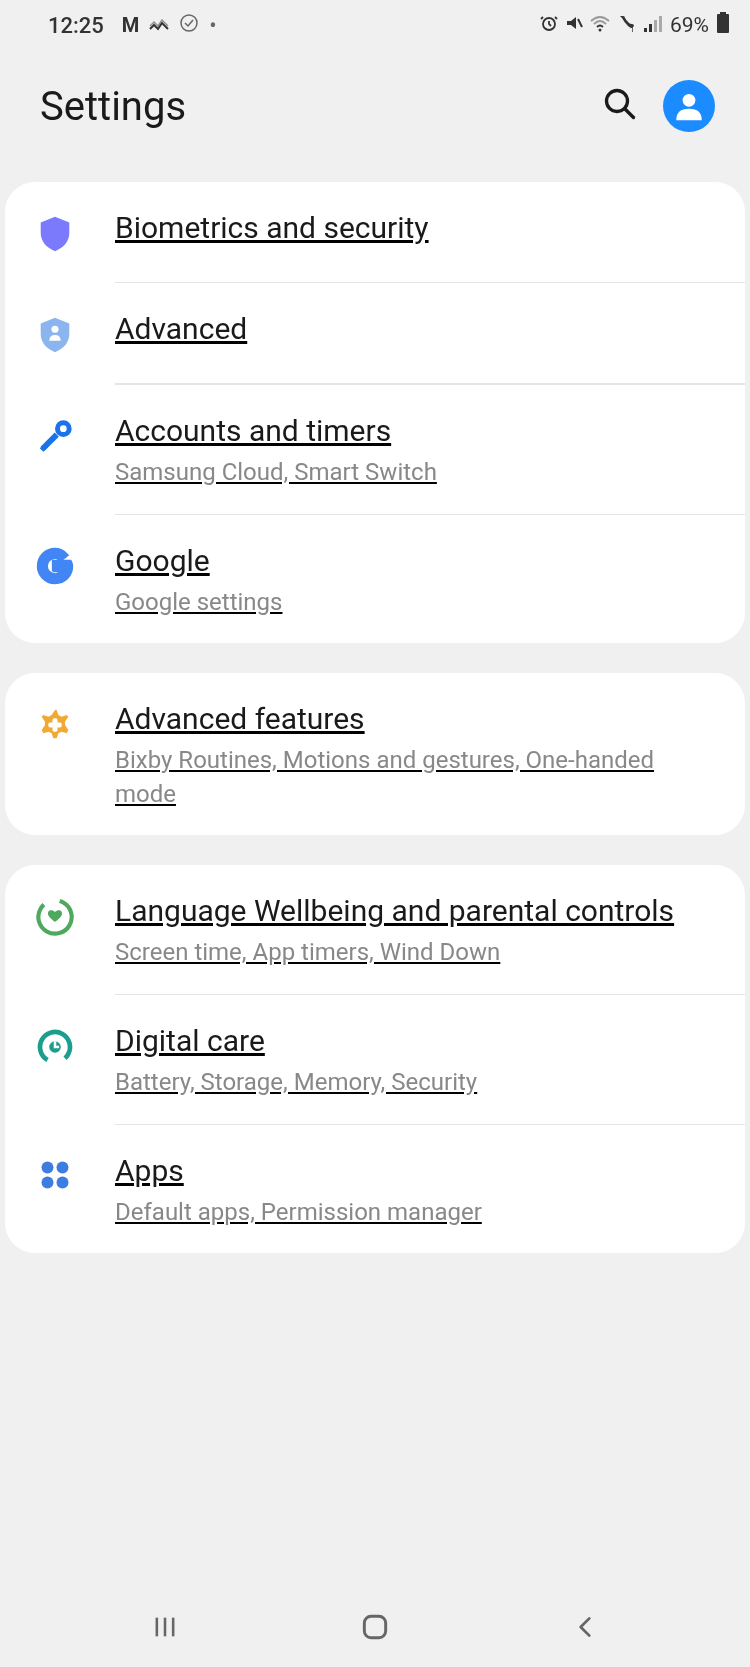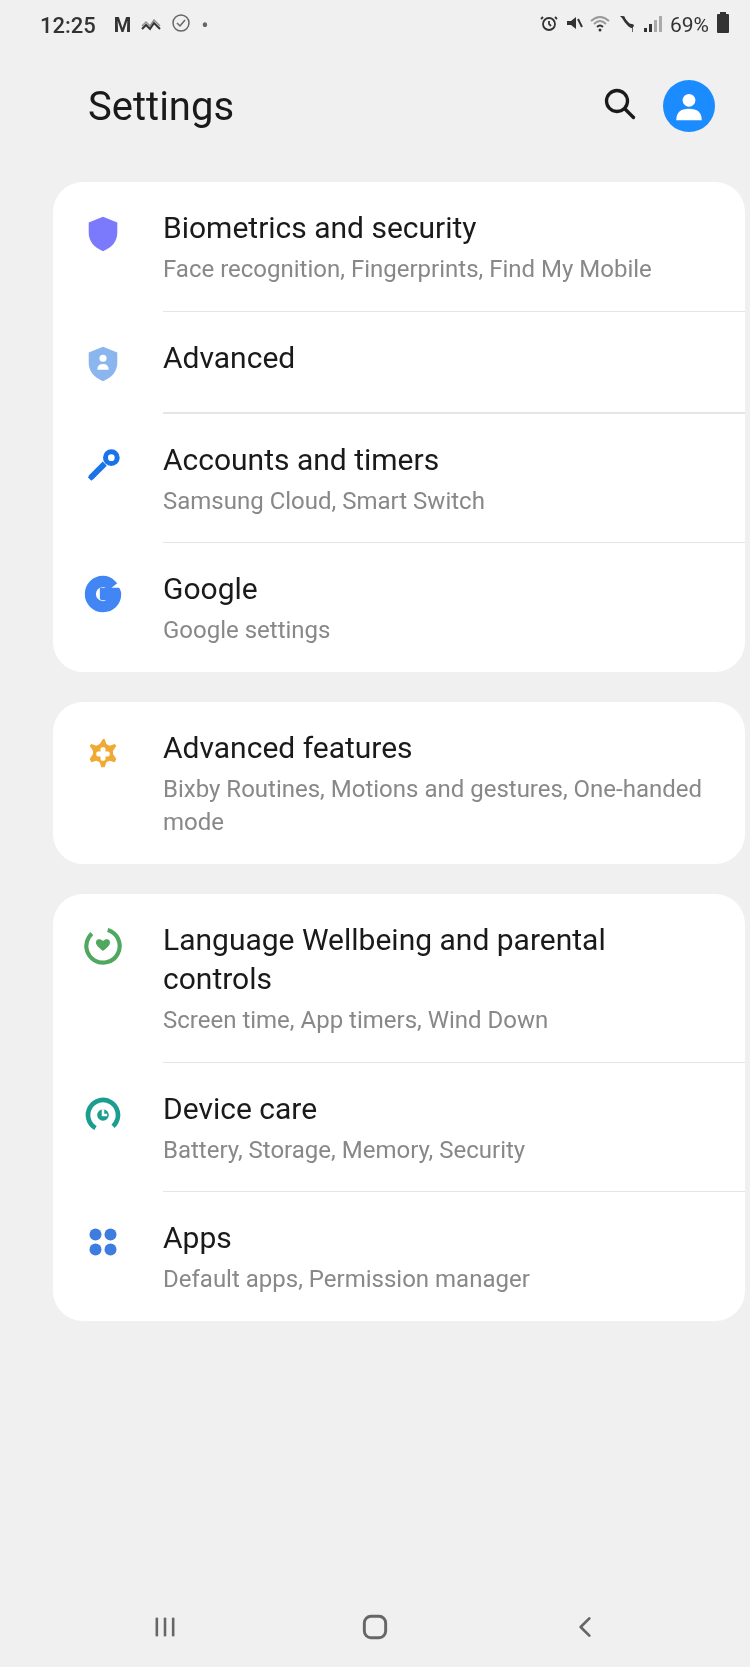--- a/index.html
+++ b/index.html
@@ -22,20 +22,21 @@
       justify-content: space-between;
       align-items: center;
       padding: 0 20px 0 40px;
       font-size: 22px;
       color: #333;
     }
     .status-left {
       display: flex;
       align-items: center;
       gap: 10px;
+      margin-left: 8px;
     }
     .status-right {
       display: flex;
       align-items: center;
       gap: 5px;
     }
     .status-time {
       font-weight: 500;
       margin-right: 8px;
     }
@@ -66,20 +67,21 @@
       background: #1a8cff;
       display: flex;
       align-items: center;
       justify-content: center;
     }
     .card {
       background: #ffffff;
       border-radius: 30px;
       margin: 0 5px 30px 5px;
       overflow: hidden;
+      text-decoration: underline;
     }
     .settings-item {
       display: flex;
       align-items: flex-start;
       padding: 24px 30px 24px 25px;
       min-height: 100px;
     }
     .item-icon {
       width: 50px;
       display: flex;
@@ -124,21 +126,20 @@
     .nav-btn {
       width: 40px;
       height: 40px;
       display: flex;
       align-items: center;
       justify-content: center;
     }
     .content-area {
       height: 1537px;
       overflow: hidden;
-      padding-left: 48px;
     }
   </style>
 </head>
 <body>
 
 <div class="status-bar">
   <div class="status-left">
     <span class="status-time">12:25</span>
     <span style="font-weight:bold;font-size:20px;">M</span>
     <span>
@@ -223,21 +224,20 @@
 
 <div class="card">
   <div class="settings-item">
     <div class="item-icon">
       <svg width="36" height="40" viewBox="0 0 24 28">
             <path d="M12 2 L22 6 L22 13 Q22 22 12 26 Q2 22 2 13 L2 6 Z" fill="#7b7afc"></path>
           </svg>
     </div>
     <div class="item-text">
       <div class="item-title">Biometrics and security</div>
-      <div class="item-subtitle">Face recognition, Fingerprints, Find My Mobile</div>
     </div>
   </div>
   <div class="divider"></div>
 
   <div class="settings-item">
     <div class="item-icon">
       <svg width="36" height="40" viewBox="0 0 24 28">
             <path d="M12 2 L22 6 L22 13 Q22 22 12 26 Q2 22 2 13 L2 6 Z" fill="#8bb5ee"></path>
             <circle cx="12" cy="10" r="2.5" fill="#fff"></circle>
             <path d="M8 18 Q8 14 12 14 Q16 14 16 18 Z" fill="#fff"></path>
@@ -314,21 +314,21 @@
 
   <div class="settings-item">
     <div class="item-icon">
       <svg width="40" height="40" viewBox="0 0 24 24">
             <circle cx="12" cy="12" r="9" stroke="#1b9e8f" stroke-width="2.8" fill="none" stroke-dasharray="45 12" transform="rotate(120 12 12)"></circle>
             <circle cx="12" cy="12" r="3.5" fill="#1b9e8f"></circle>
             <path d="M12 8.5 L12 12 L14.5 12" stroke="#fff" stroke-width="1.5" fill="none"></path>
           </svg>
     </div>
     <div class="item-text">
-      <div class="item-title">Device care</div>
+      <div class="item-title">Digital care</div>
       <div class="item-subtitle">Battery, Storage, Memory, Security</div>
     </div>
   </div>
   <div class="divider"></div>
 
   <div class="settings-item">
     <div class="item-icon">
       <svg width="36" height="36" viewBox="0 0 24 24">
             <circle cx="7" cy="7" r="4" fill="#3d7de0"></circle>
             <circle cx="17" cy="7" r="4" fill="#3d7de0"></circle>

